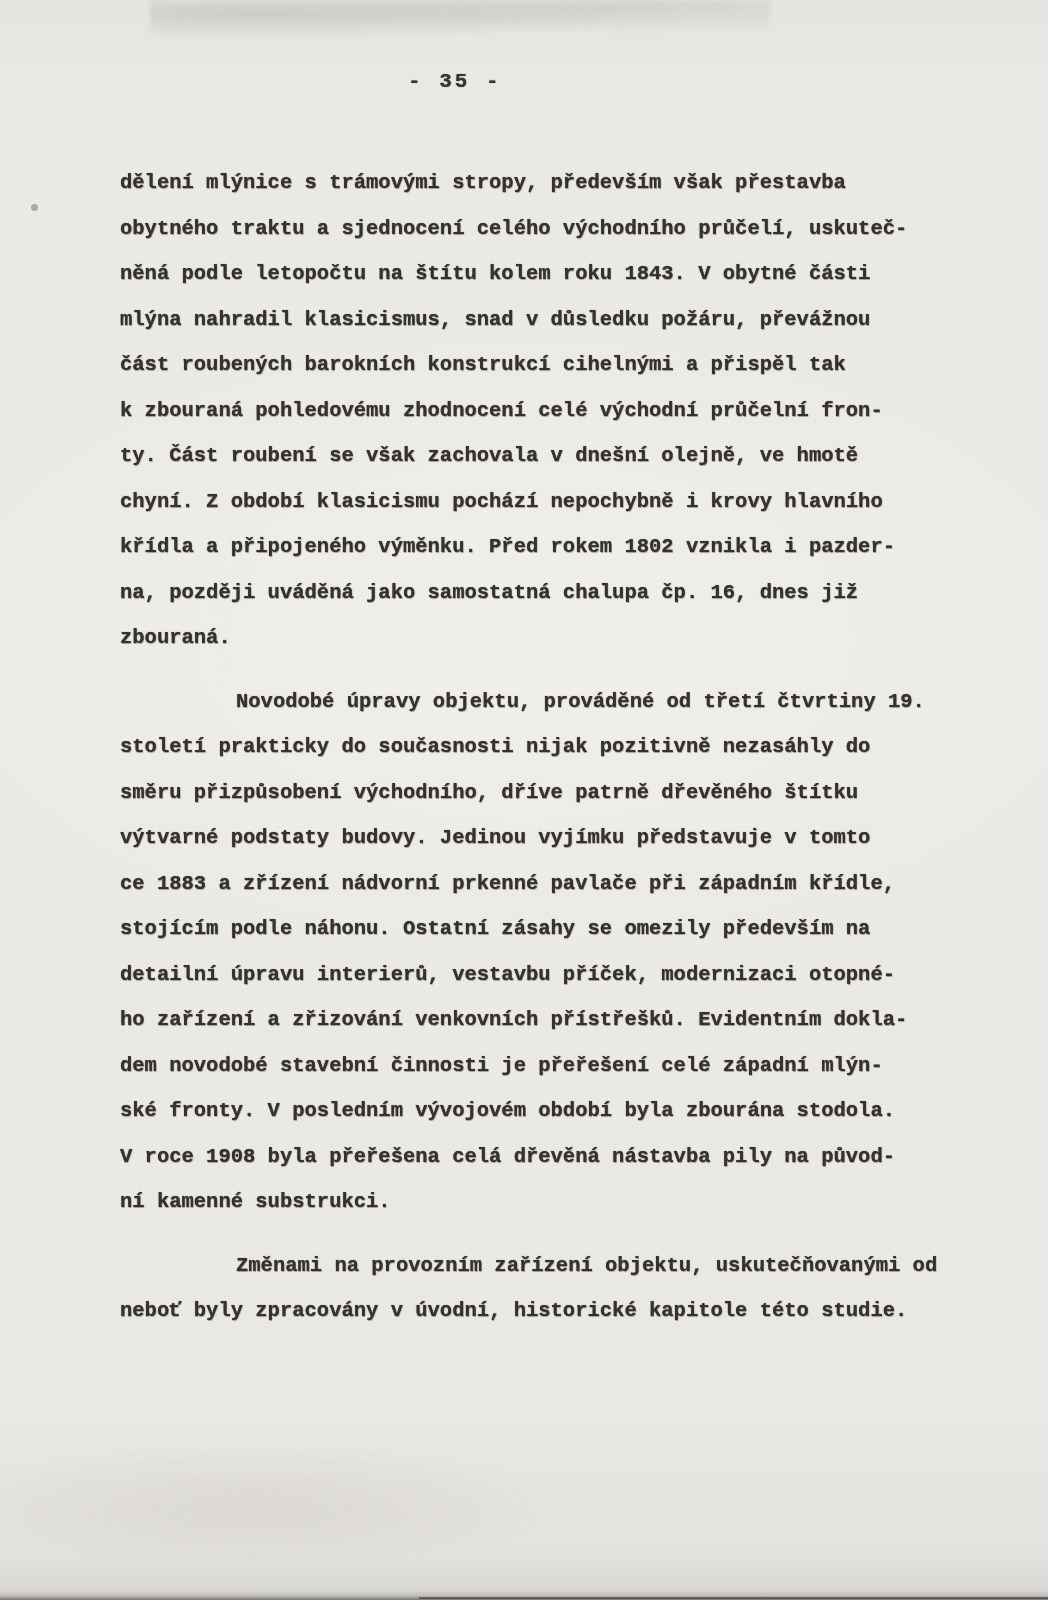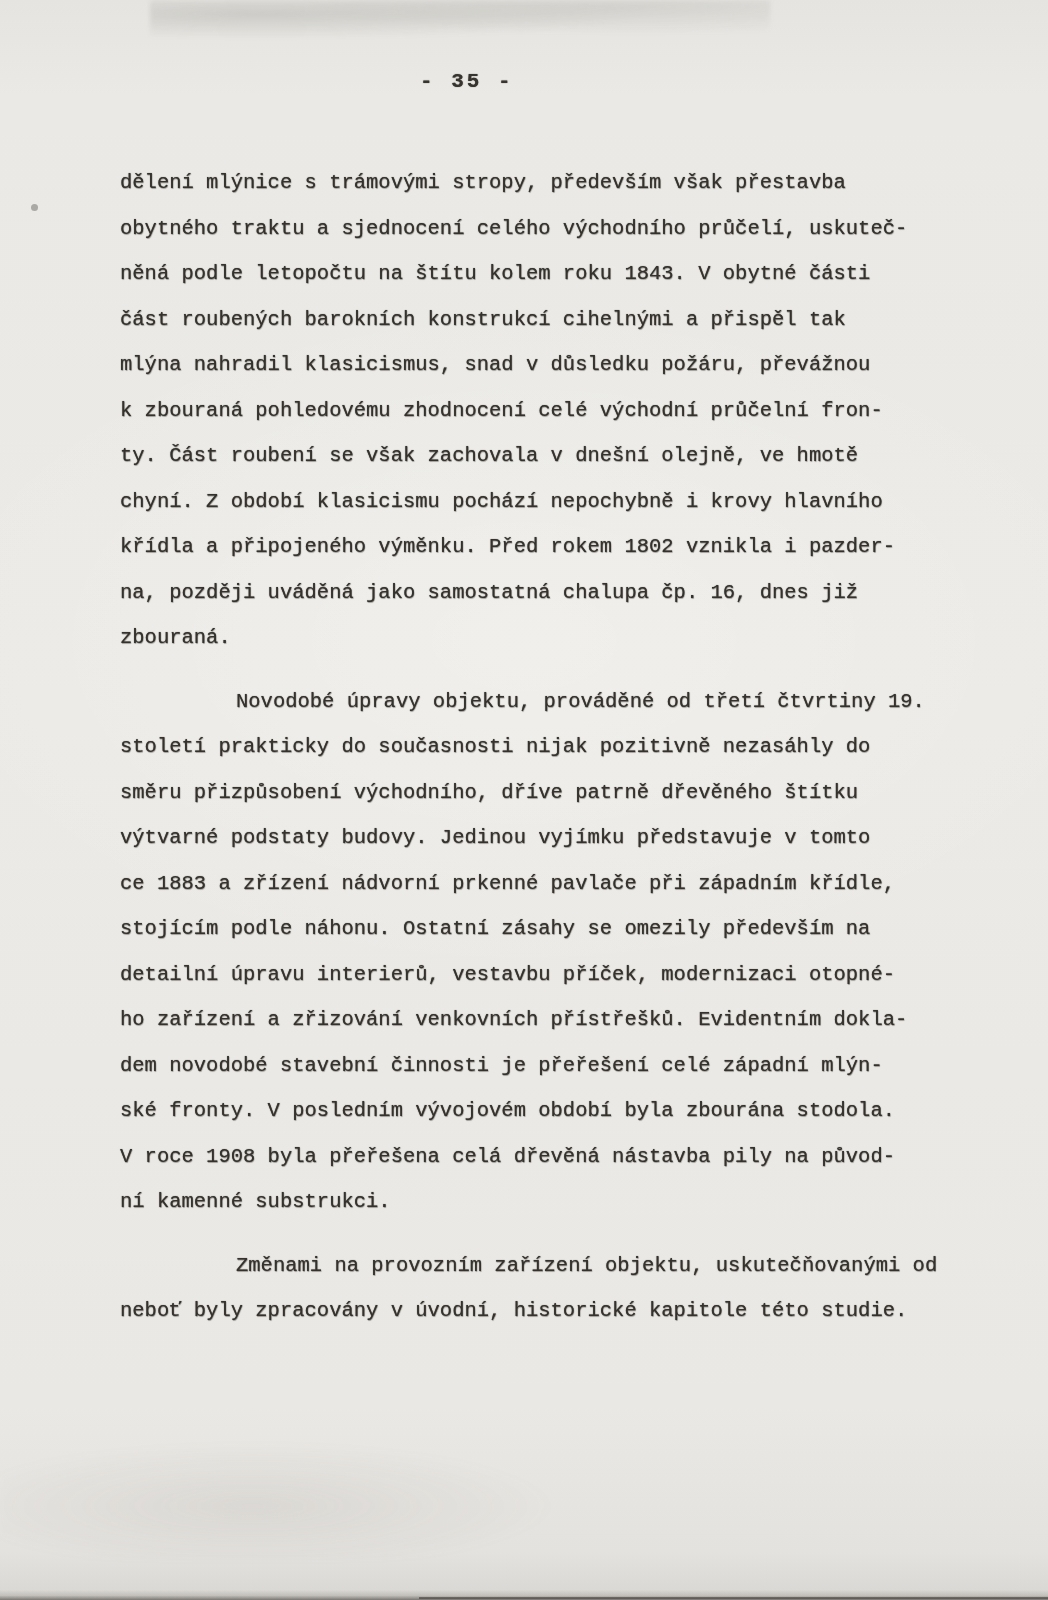--- a/index.html
+++ b/index.html
@@ -55,56 +55,56 @@
   .ink-speck {
     position: absolute;
     left: 31px; top: 204px;
     width: 7px; height: 7px;
     border-radius: 50%;
     background: rgba(95,92,87,0.45);
   }
   .page-number {
     position: absolute;
     top: 70px;
-    left: 420px;
+    left: 408px;
     font-size: 21px;
     font-weight: 700;
     letter-spacing: 3px;
     color: #37342f;
     text-shadow: 0 0 1px rgba(50,46,41,0.85);
   }
   .body-text {
     position: absolute;
     top: 160px;
     left: 120px;
     width: 845px;
     font-size: 20.5px;
-    font-weight: 400;
+    font-weight: 700;
     color: #35322d;
     line-height: 45.5px;
     text-shadow: 0 0 1px rgba(53,50,45,0.75), 0.5px 0.5px 0.7px rgba(53,50,45,0.35);
   }
   .paragraph { margin: 0 0 18px 0; }
   .line { white-space: pre; }
   .line.indent { padding-left: 116px; }
 </style>
 </head>
 <body>
 
 <div class="scan">
   <div class="smudge-top"></div>
   <div class="ink-speck"></div>
   <div class="page-number">- 35 -</div>
   <div class="body-text" id="paragraphs">
       <div class="paragraph">
         <div class="line">dělení mlýnice s trámovými stropy, především však přestavba</div>
         <div class="line">obytného traktu a sjednocení celého východního průčelí, uskuteč-</div>
         <div class="line">něná podle letopočtu na štítu kolem roku 1843. V obytné části</div>
+        <div class="line">mlýna nahradil klasicismus, snad v důsledku požáru, převážnou</div>
         <div class="line">část roubených barokních konstrukcí cihelnými a přispěl tak</div>
-        <div class="line">mlýna nahradil klasicismus, snad v důsledku požáru, převážnou</div>
         <div class="line">k zbouraná pohledovému zhodnocení celé východní průčelní fron-</div>
         <div class="line">ty. Část roubení se však zachovala v dnešní olejně, ve hmotě</div>
         <div class="line">chyní. Z období klasicismu pochází nepochybně i krovy hlavního</div>
         <div class="line">křídla a připojeného výměnku. Před rokem 1802 vznikla i pazder-</div>
         <div class="line">na, později uváděná jako samostatná chalupa čp. 16, dnes již</div>
         <div class="line">zbouraná.</div>
       </div>
       <div class="paragraph">
         <div class="line indent">Novodobé úpravy objektu, prováděné od třetí čtvrtiny 19.</div>
         <div class="line">století prakticky do současnosti nijak pozitivně nezasáhly do</div>

